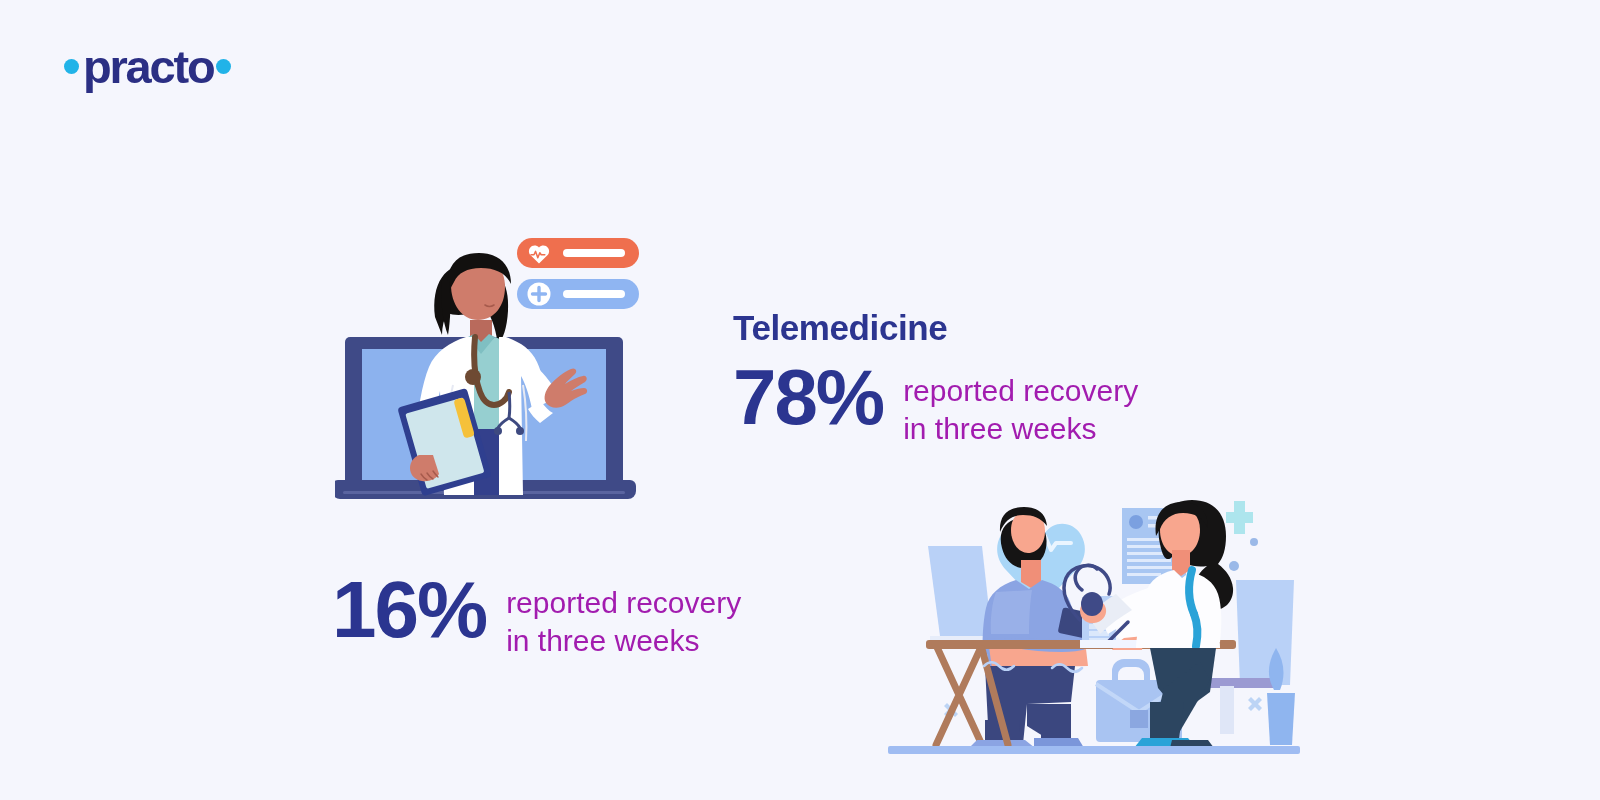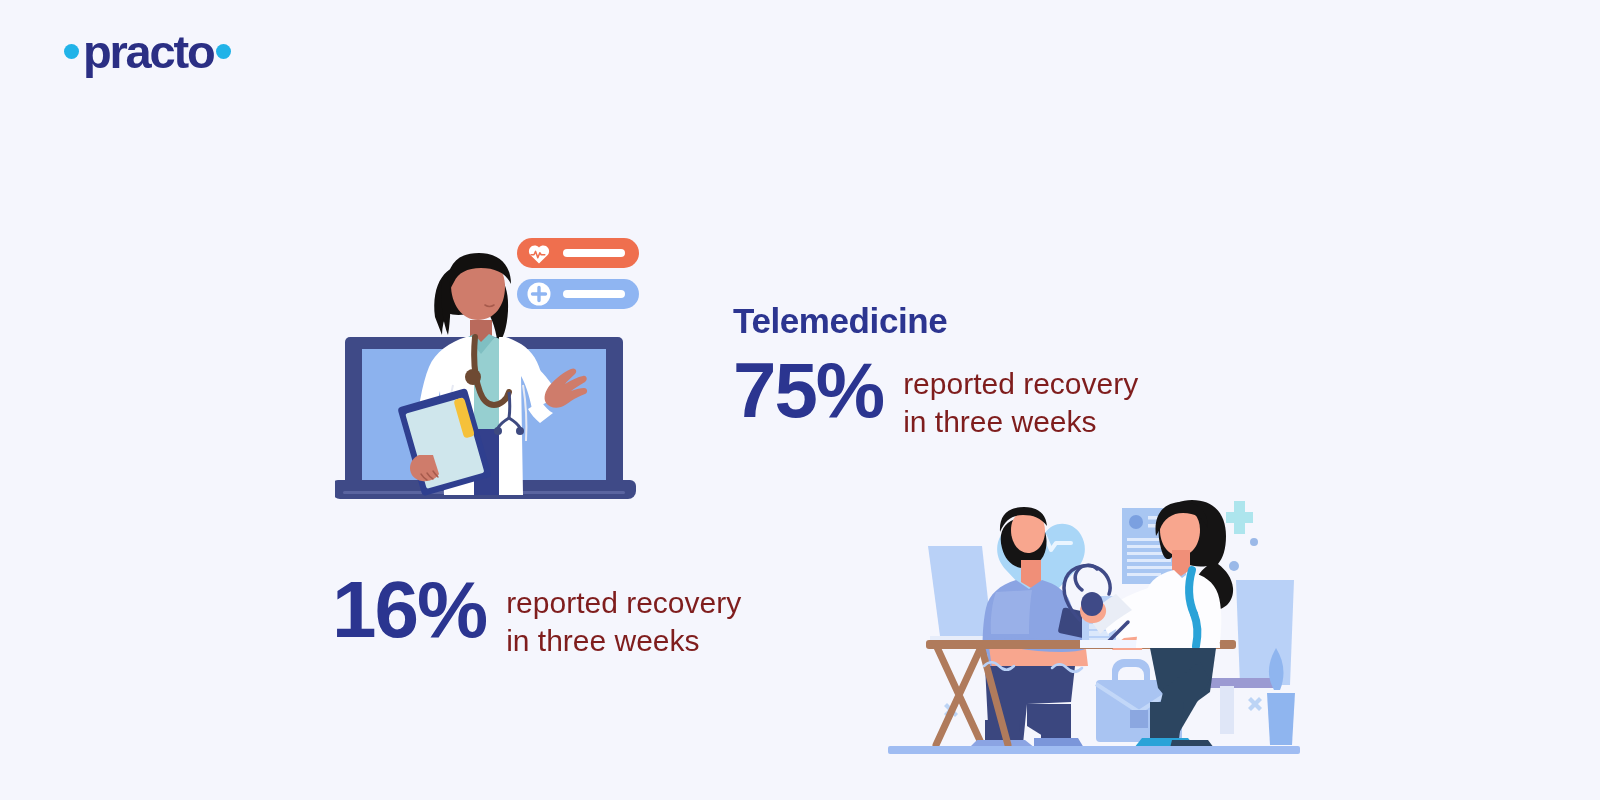--- a/index.html
+++ b/index.html
@@ -19,21 +19,21 @@
     left: 0; top: 0;
     width: 1600px;
     height: 800px;
     background: #f5f6fd;
   }
 
   
   .logo {
     position: absolute;
     left: 64px;
-    top: 28px;
+    top: 43px;
     display: flex;
     align-items: center;
     height: 46px;
   }
   .logo-dot {
     width: 15px;
     height: 15px;
     border-radius: 50%;
     background: #21b3e8;
     display: block;
@@ -63,38 +63,39 @@
 
   
   .stat-block { position: absolute; }
   .stat-heading {
     font-size: 35px;
     font-weight: 700;
     color: #2c3590;
     letter-spacing: -0.4px;
     line-height: 1.1;
     white-space: nowrap;
+    margin-top: 7px;
   }
   .stat-row {
     display: flex;
     align-items: flex-start;
     margin-top: 12px;
   }
   .stat-pct {
     font-size: 78px;
     font-weight: 700;
     color: #2b3590;
     line-height: 0.96;
     letter-spacing: -2px;
     white-space: nowrap;
   }
   .stat-desc {
     font-size: 30px;
     font-weight: 400;
-    color: #7f1d1d;
+    color: #a21caf;
     line-height: 1.28;
     margin-left: 20px;
     padding-top: 12px;
     white-space: nowrap;
   }
   .stat-desc span { display: block; }
 
   #stat-telemedicine { left: 733px; top: 302px; }
   #stat-physical { left: 332px; top: 560px; }
   #stat-physical .stat-pct { font-size: 80px; }
@@ -188,21 +189,21 @@
 
         <path d="M84 230c-5 2-9 7-9 13 0 7 5 12 12 13 7 1 14-2 17-7l-6-19z" fill="#cf7c6b"></path>
         <path d="M86 249c2 3 4 5 6 6M92 248c2 3 4 5 6 6M98 246c2 3 4 5 5 6" fill="none" stroke="#a65a4c" stroke-width="1.4" stroke-linecap="round"></path>
       </g>
     </svg>
   </div>
 
   <div class="stat-block" id="stat-telemedicine">
     <div class="stat-heading">Telemedicine</div>
     <div class="stat-row">
-      <div class="stat-pct">75%</div>
+      <div class="stat-pct">78%</div>
       <div class="stat-desc">
         <span>reported recovery</span>
         <span>in three weeks</span>
       </div>
     </div>
   </div>
 
   <div class="stat-block" id="stat-physical">
     <div class="stat-row">
       <div class="stat-pct">16%</div>

